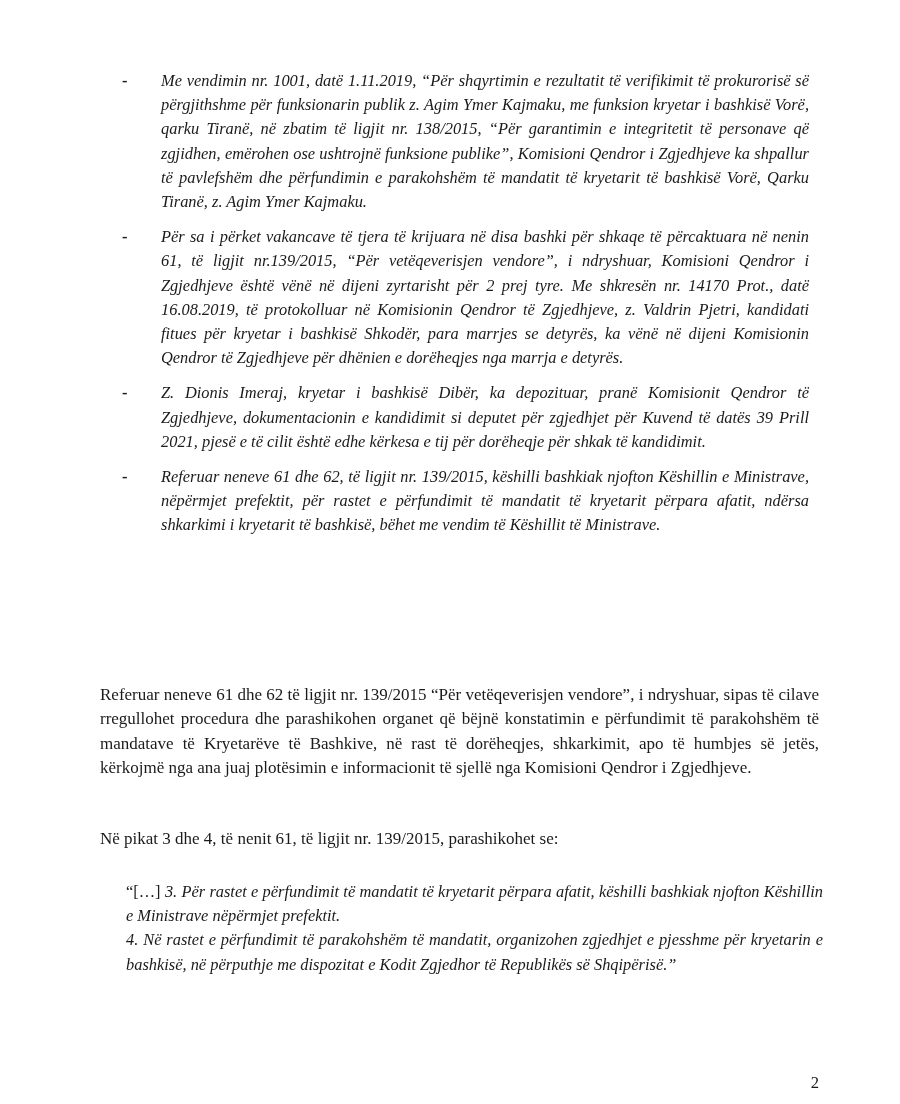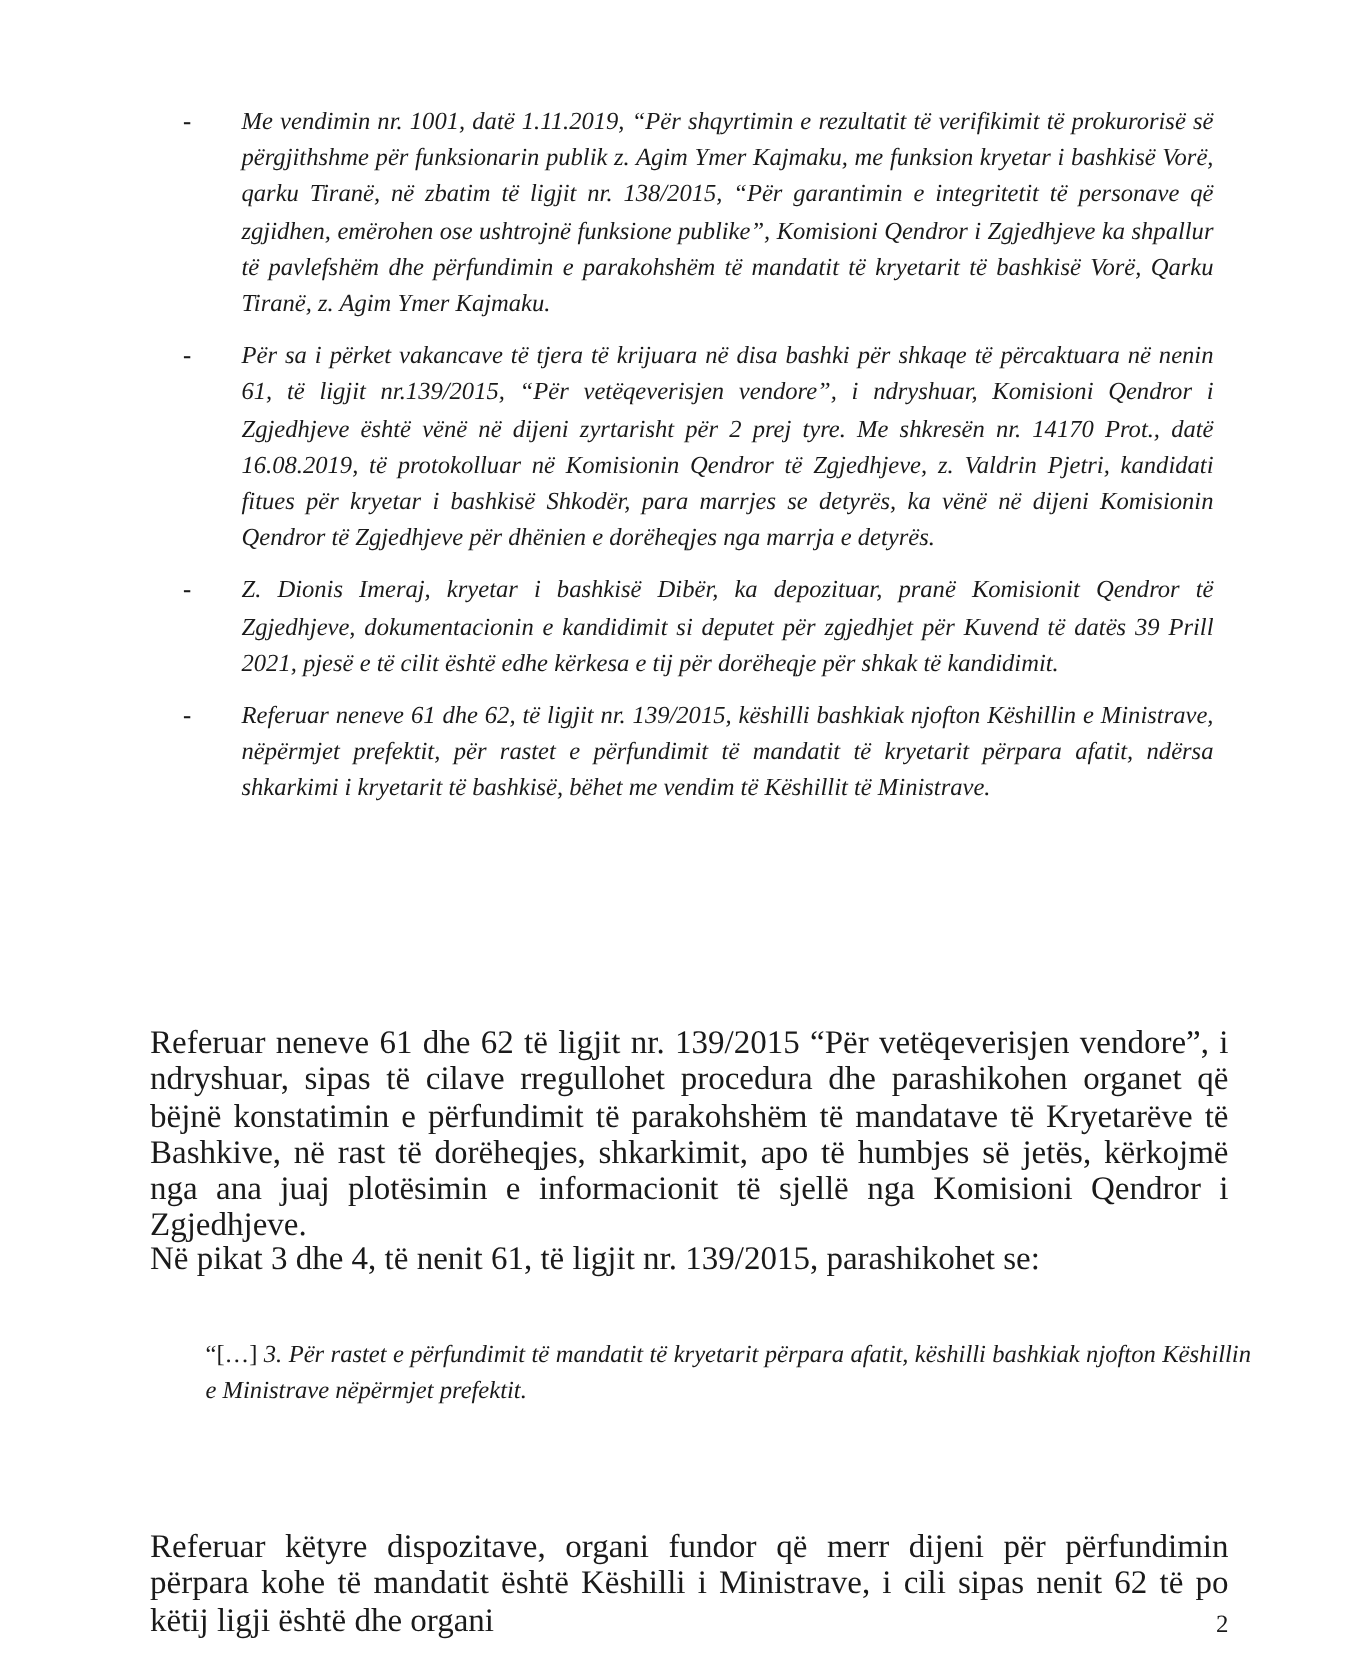--- a/index.html
+++ b/index.html
@@ -47,30 +47,30 @@
     font-weight: bold;
   }
   .bullet-item p {
     margin: 11px;
   }
   .body-para {
     position: absolute;
     left: 100px;
     width: 719px;
     margin: 0;
-    font-size: 22px;
+    font-size: 17px;
     line-height: 24.3px;
     text-align: justify;
   }
   .quote-block {
     position: absolute;
     left: 122px;
     top: 876px;
     width: 697px;
-    margin: 15px;
+    margin: 4px;
     font-size: 16.4px;
     line-height: 24.2px;
     text-align: justify;
     font-family: Liberation Serif, serif;
   }
   .quote-block .open {
     font-style: normal;
   }
   .quote-block .it {
     font-style: italic;
@@ -110,18 +110,18 @@
       <p>Referuar neneve 61 dhe 62, të ligjit nr. 139/2015, këshilli bashkiak njofton Këshillin e Ministrave, nëpërmjet prefektit, për rastet e përfundimit të mandatit të kryetarit përpara afatit, ndërsa shkarkimi i kryetarit të bashkisë, bëhet me vendim të Këshillit të Ministrave.</p>
     </li>
   </ul>
 
   <p class="body-para" style="top:683px;">Referuar neneve 61 dhe 62 të ligjit nr. 139/2015 “Për vetëqeverisjen vendore”, i ndryshuar, sipas të cilave rregullohet procedura dhe parashikohen organet që bëjnë konstatimin e përfundimit të parakohshëm të mandatave të Kryetarëve të Bashkive, në rast të dorëheqjes, shkarkimit, apo të humbjes së jetës, kërkojmë nga ana juaj plotësimin e informacionit të sjellë nga Komisioni Qendror i Zgjedhjeve.</p>
 
   <p class="body-para" style="top:827px;">Në pikat 3 dhe 4, të nenit 61, të ligjit nr. 139/2015, parashikohet se:</p>
 
   <div class="quote-block">
     <p><span class="open">“[…] </span><span class="it">3. Për rastet e përfundimit të mandatit të kryetarit përpara afatit, këshilli bashkiak njofton Këshillin e Ministrave nëpërmjet prefektit.</span></p>
+    <p class="it">4. Në rastet e përfundimit të parakohshëm të mandatit, organizohen zgjedhjet e pjesshme për kryetarin e bashkisë, në përputhje me dispozitat e Kodit Zgjedhor të Republikës së Shqipërisë.”</p>
   </div>
 
-  <p class="body-para" style="top:1019px;">Referuar këtyre dispozitave, organi fundor që merr dijeni për përfundimin përpara kohe të mandatit është Këshilli i Ministrave, i cili sipas nenit 62 të po këtij ligji është dhe organi</p>
 
   <div class="page-number">2</div>
 </div>
 
 </body></html>

